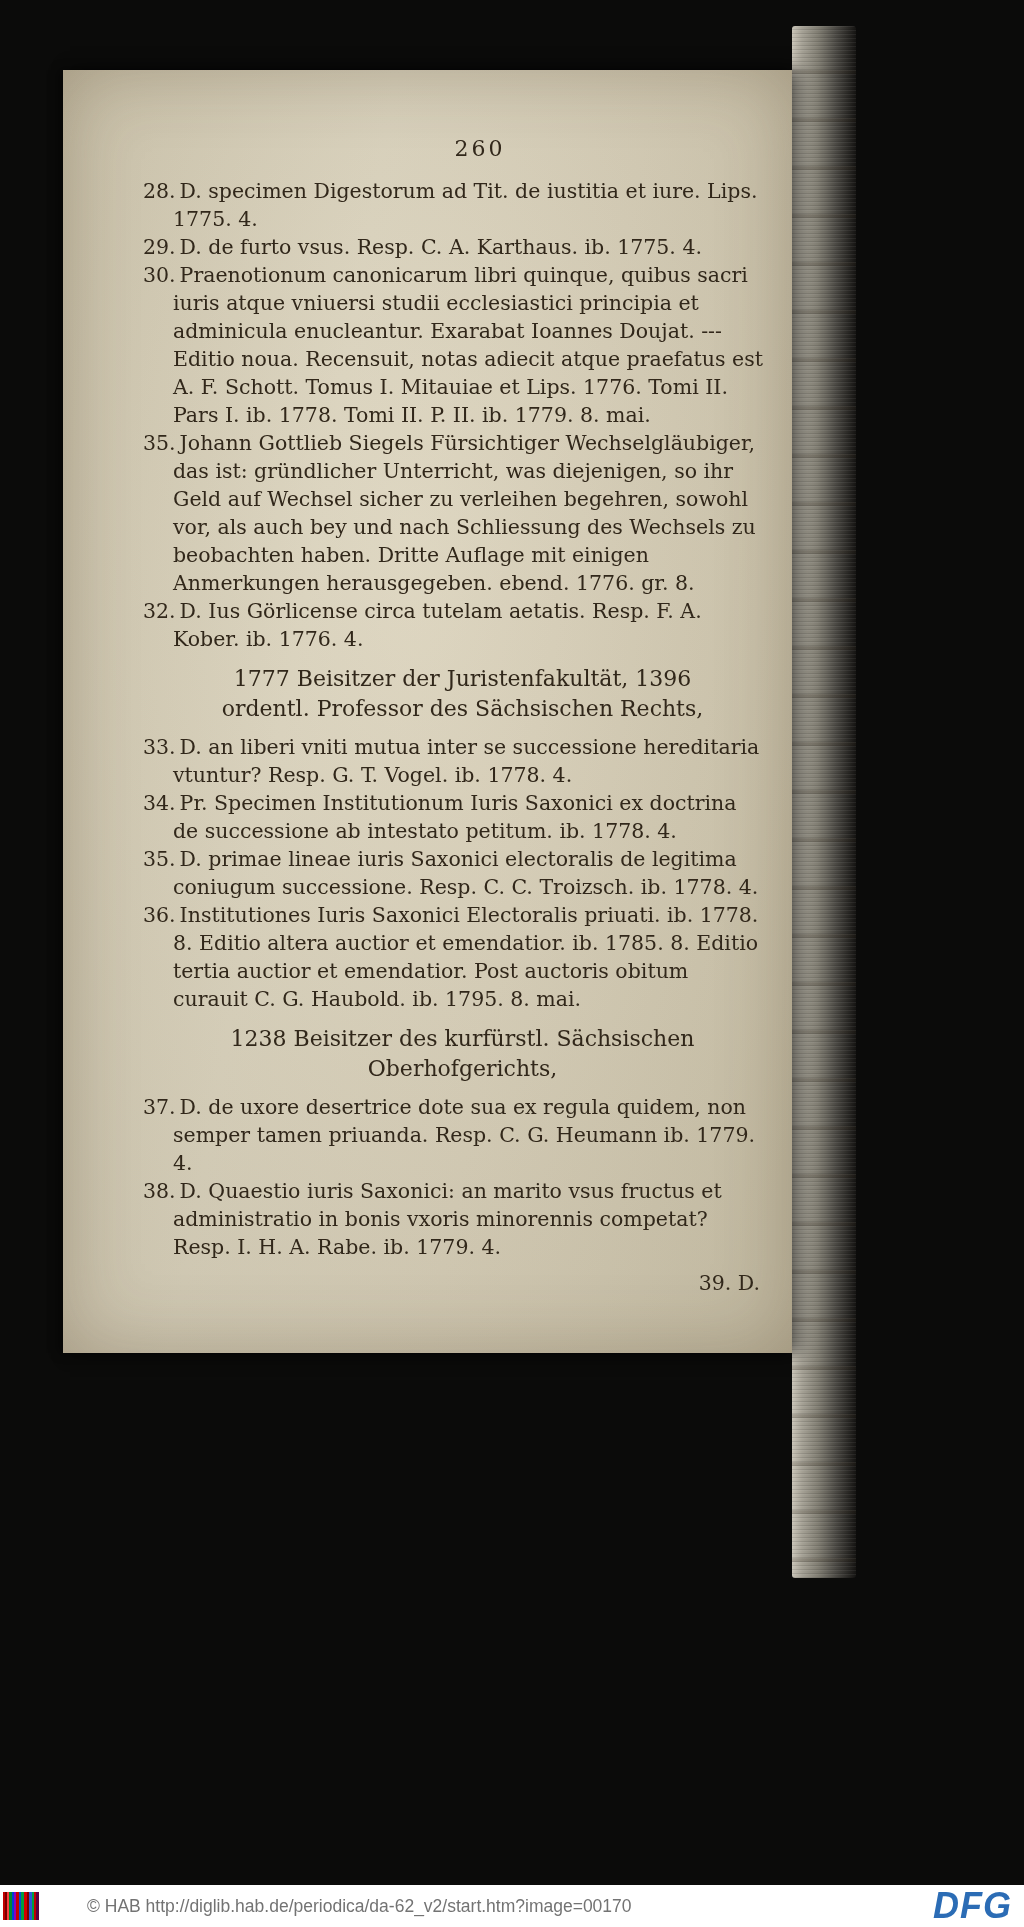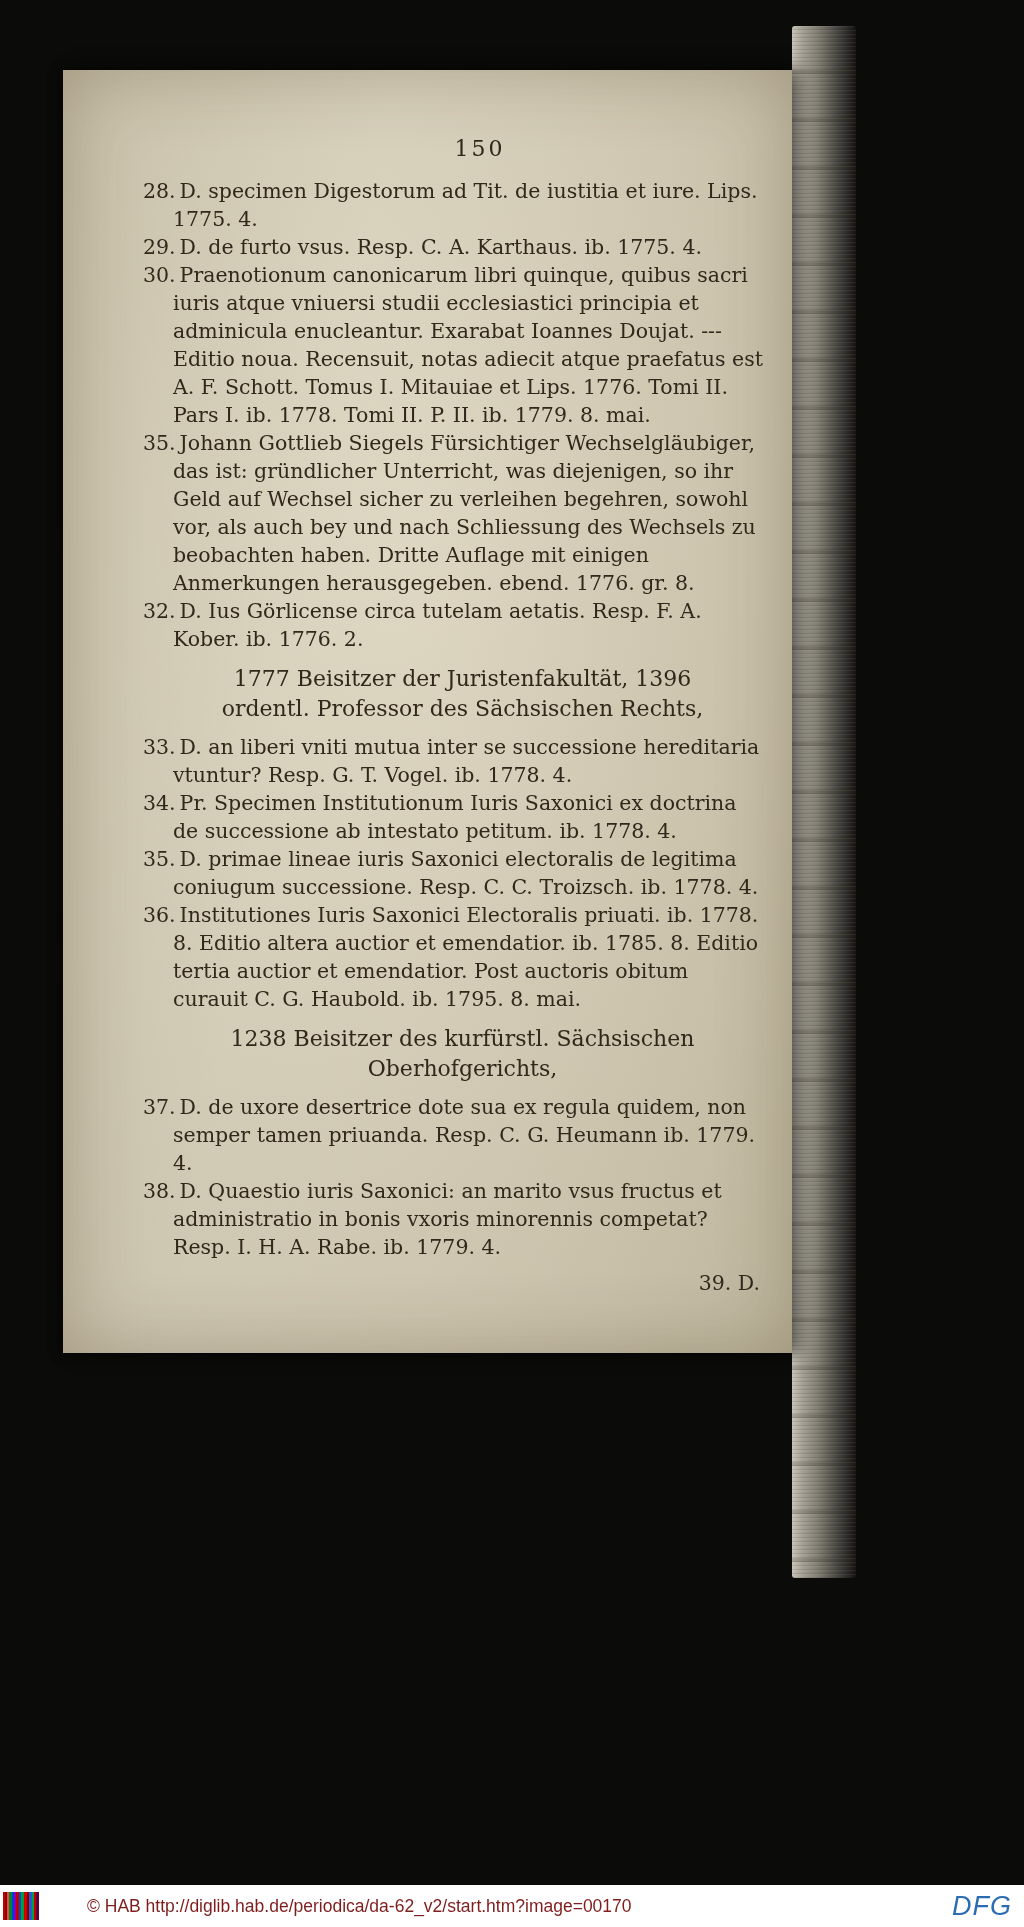--- a/index.html
+++ b/index.html
@@ -80,51 +80,51 @@
     width:36px;height:28px;margin-left:3px;
     background:linear-gradient(to right,
       #c20000 0 2px,#7a0000 2px 4px,#ff4040 4px 6px,
       #008a2e 6px 9px,#0040d4 9px 11px,#8a00c2 11px 13px,
       #c20000 13px 16px,#004fd0 16px 18px,#00a040 18px 21px,
       #d40000 21px 24px,#7a0000 24px 26px,#2a56d6 26px 29px,
       #00a040 29px 31px,#c20000 31px 33px,#5a0040 33px 36px);
   }
   .footer-text{
     margin-left:48px;
-    font-size:17.5px;color:#7f1d1d;
+    font-size:17.5px;color:#737373;
     white-space:nowrap;
   }
   .dfg{
     margin-left:auto;margin-right:12px;
     color:#2b6cb5;
-    font-size:27px;font-weight:normal;font-style:italic;
+    font-size:36px;font-weight:bold;font-style:italic;
     letter-spacing:1px;
   }
 </style>
 </head>
 <body>
 
 <div class="stage">
 
   <div class="book-edge"></div>
 
   <div class="paper">
-    <div class="pagenum">150</div>
+    <div class="pagenum">260</div>
 
     <div class="textblock">
 
       <div class="entry"><span class="num">28.</span><span>D. specimen Digestorum ad Tit. de iustitia et iure. Lips. 1775. 4.</span></div>
 
       <div class="entry"><span class="num">29.</span><span>D. de furto vsus. Resp. C. A. Karthaus. ib. 1775. 4.</span></div>
 
       <div class="entry"><span class="num">30.</span><span>Praenotionum canonicarum libri quinque, quibus sacri iuris atque vniuersi studii ecclesiastici principia et adminicula enucleantur. Exarabat Ioannes Doujat. --- Editio noua. Recensuit, notas adiecit atque praefatus est A. F. Schott. Tomus I. Mitauiae et Lips. 1776. Tomi II. Pars I. ib. 1778. Tomi II. P. II. ib. 1779. 8. mai.</span></div>
 
       <div class="entry"><span class="num">35.</span><span>Johann Gottlieb Siegels Fürsichtiger Wechselgläubiger, das ist: gründlicher Unterricht, was diejenigen, so ihr Geld auf Wechsel sicher zu verleihen begehren, sowohl vor, als auch bey und nach Schliessung des Wechsels zu beobachten haben. Dritte Auflage mit einigen Anmerkungen herausgegeben. ebend. 1776. gr. 8.</span></div>
 
-      <div class="entry"><span class="num">32.</span><span>D. Ius Görlicense circa tutelam aetatis. Resp. F. A. Kober. ib. 1776. 2.</span></div>
+      <div class="entry"><span class="num">32.</span><span>D. Ius Görlicense circa tutelam aetatis. Resp. F. A. Kober. ib. 1776. 4.</span></div>
 
       <div class="heading">1777 Beisitzer der Juristenfakultät, 1396 ordentl. Professor des Sächsischen Rechts,</div>
 
       <div class="entry"><span class="num">33.</span><span>D. an liberi vniti mutua inter se successione hereditaria vtuntur? Resp. G. T. Vogel. ib. 1778. 4.</span></div>
 
       <div class="entry"><span class="num">34.</span><span>Pr. Specimen Institutionum Iuris Saxonici ex doctrina de successione ab intestato petitum. ib. 1778. 4.</span></div>
 
       <div class="entry"><span class="num">35.</span><span>D. primae lineae iuris Saxonici electoralis de legitima coniugum successione. Resp. C. C. Troizsch. ib. 1778. 4.</span></div>
 
       <div class="entry"><span class="num">36.</span><span>Institutiones Iuris Saxonici Electoralis priuati. ib. 1778. 8. Editio altera auctior et emendatior. ib. 1785. 8. Editio tertia auctior et emendatior. Post auctoris obitum curauit C. G. Haubold. ib. 1795. 8. mai.</span></div>

